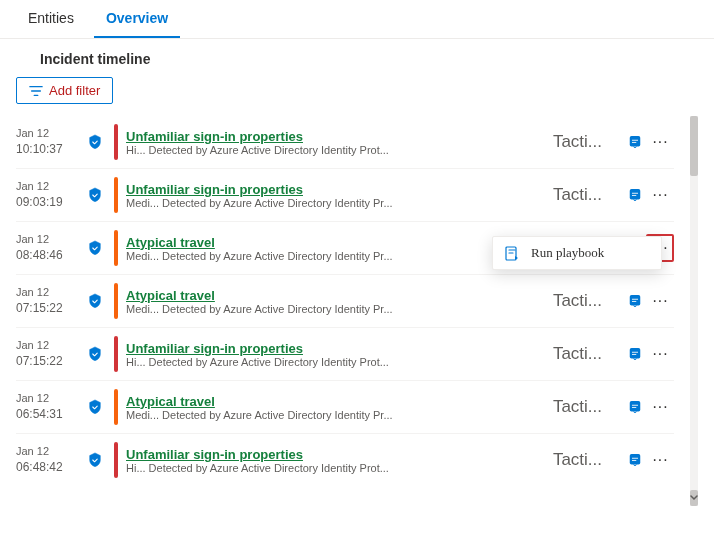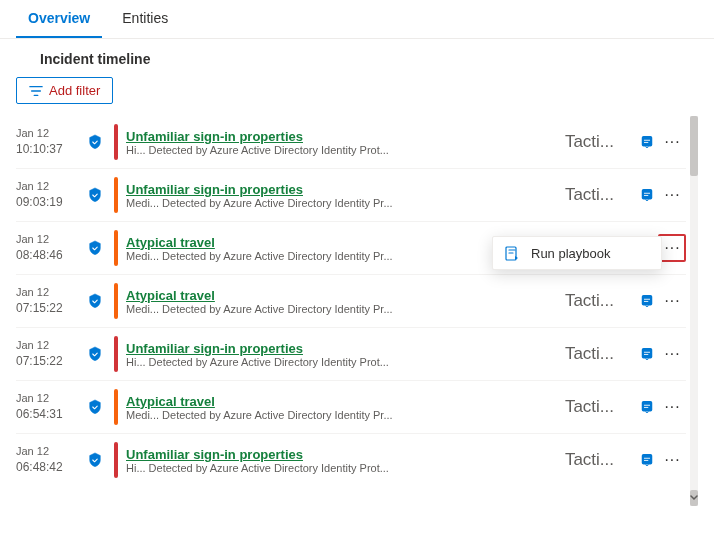--- a/index.html
+++ b/index.html
@@ -128,21 +128,21 @@
       background: #c8c6c4;
       border-radius: 2px;
       display: flex;
       align-items: center;
       justify-content: center;
     }
 
     
     .timeline-list {
       list-style: none;
-      padding-right: 12px;
+      padding-right: 24px;
     }
     .timeline-row {
       display: flex;
       align-items: center;
       padding: 8px 0;
       border-bottom: 1px solid #f3f2f1;
       position: relative;
     }
     .timeline-row:last-child {
       border-bottom: none;
@@ -248,20 +248,21 @@
       z-index: 100;
     }
     .context-menu-item {
       display: flex;
       align-items: center;
       padding: 8px 12px;
       cursor: pointer;
       font-size: 13px;
       color: #323130;
       gap: 10px;
+      font-family: Liberation Serif, serif;
     }
     .menu-icon {
       width: 16px;
       height: 16px;
       flex-shrink: 0;
     }
 
     
     .shield-svg {
       width: 16px;
@@ -271,22 +272,22 @@
     
     .alert-svg {
       width: 14px;
       height: 14px;
     }
   </style>
 </head>
 <body>
 
 <div class="tabs">
+  <div class="tab">Entities</div>
   <div class="tab active">Overview</div>
-  <div class="tab">Entities</div>
 </div>
 
 <div class="content">
   <div class="section-title">Incident timeline</div>
 
   <div class="search-bar">
     <button class="add-filter-btn">
       <svg class="filter-icon" viewBox="0 0 16 16" fill="none" xmlns="http://www.w3.org/2000/svg">
         <path d="M1 3h14M3 8h10M6 13h4" stroke="#0078d4" stroke-width="1.5" stroke-linecap="round"></path>
       </svg>

